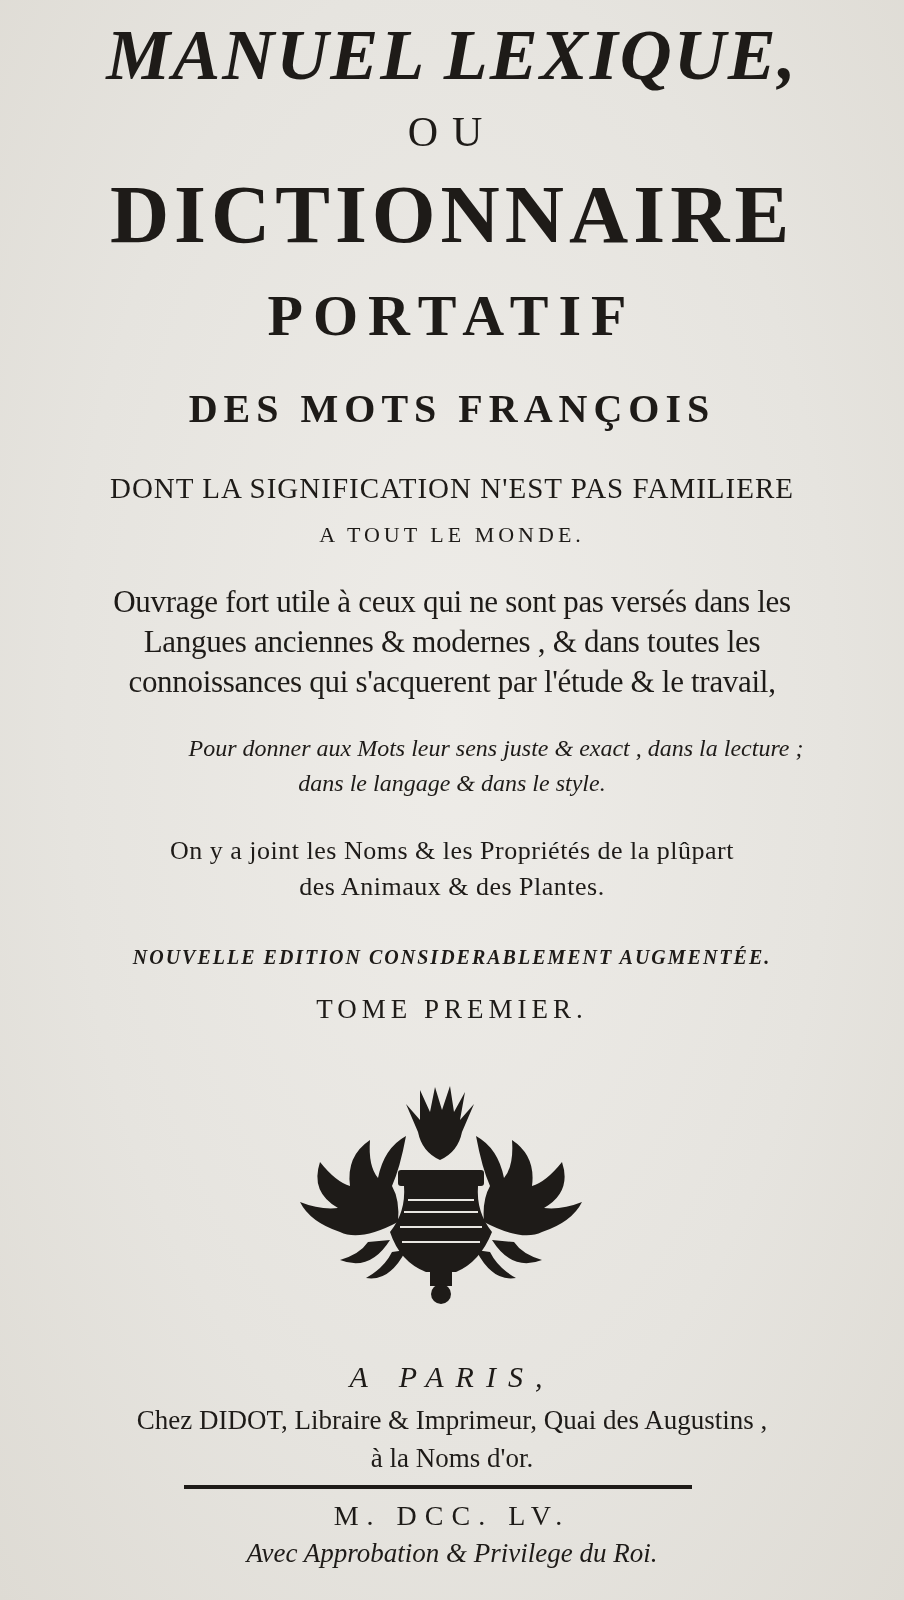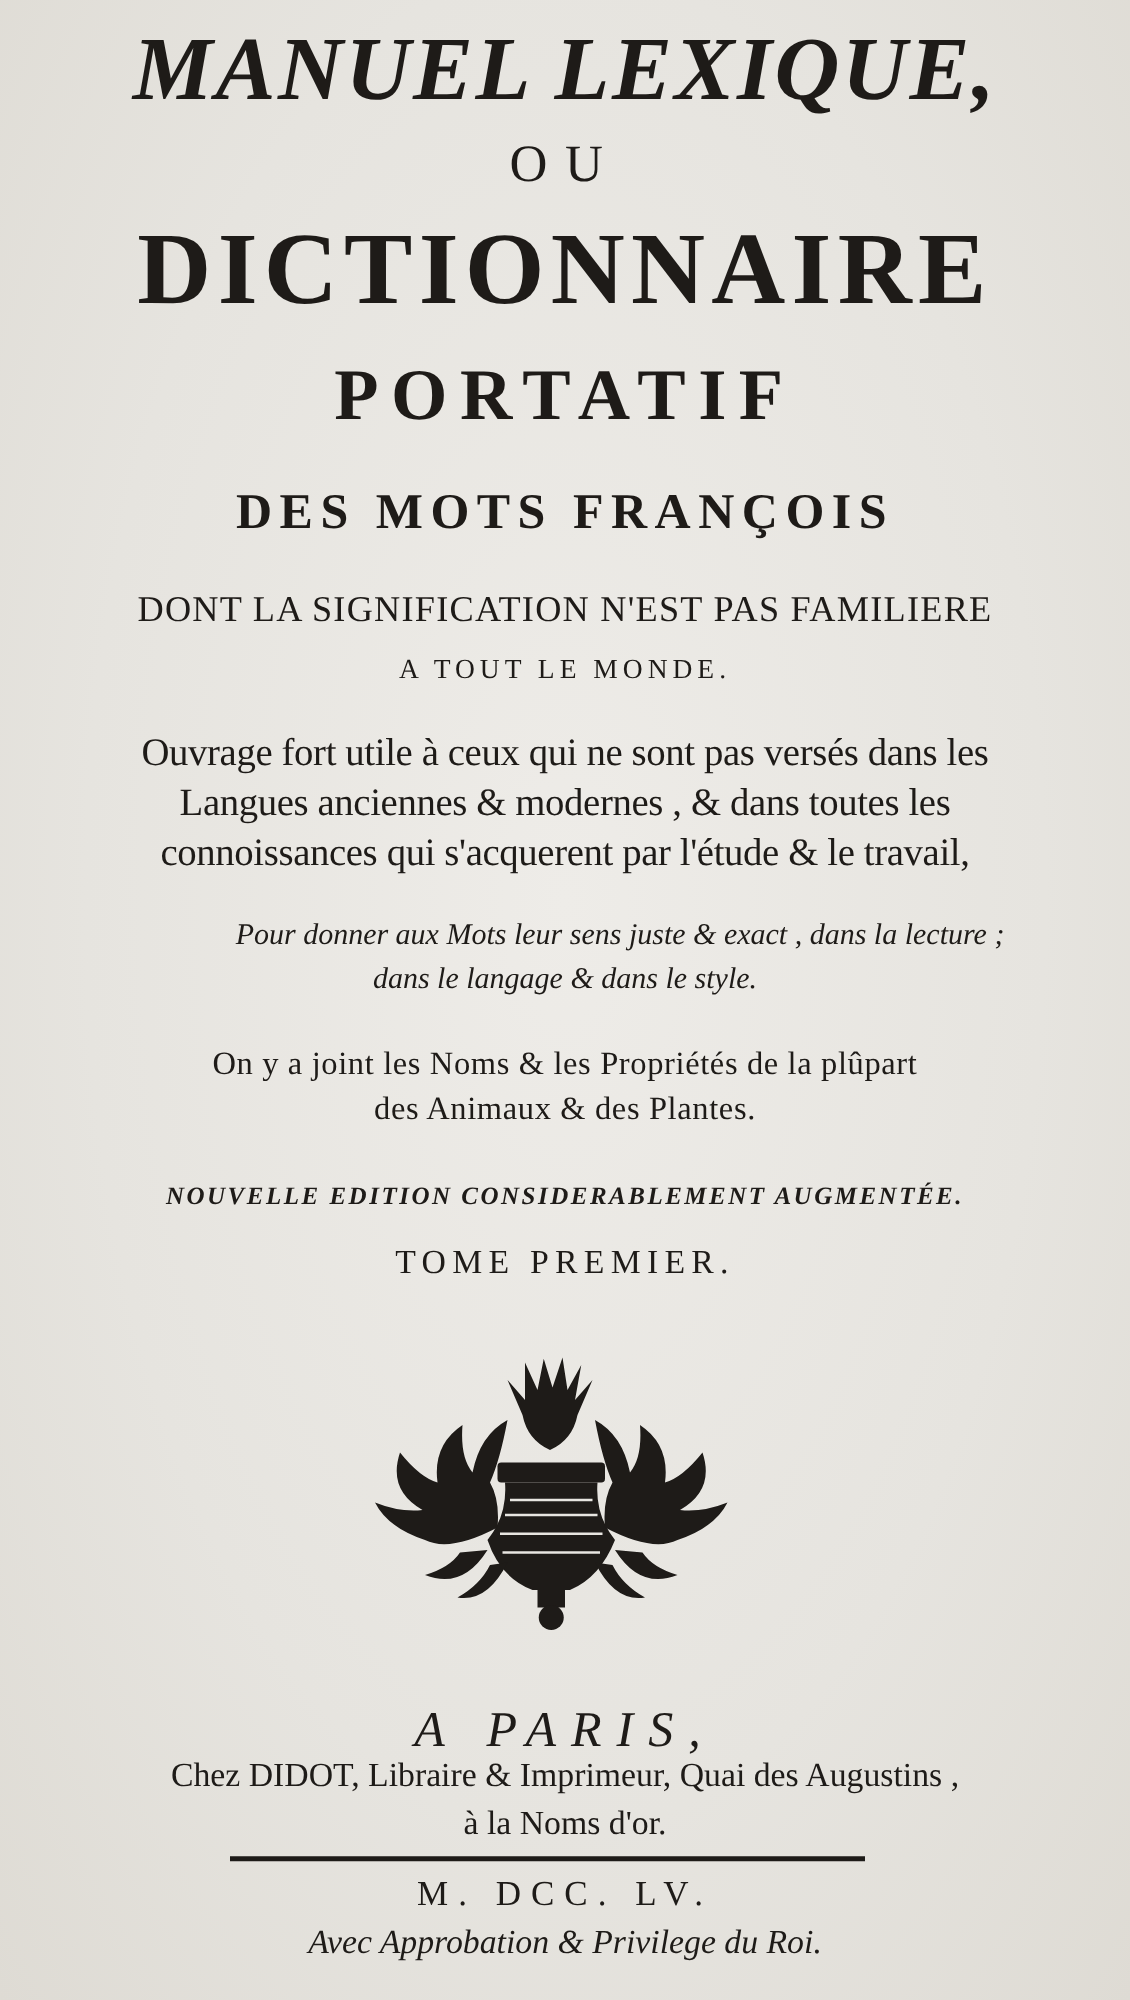--- a/index.html
+++ b/index.html
@@ -31,21 +31,21 @@
   .desc-3 { top: 664px; }
   .purpose { font-size: 24px; font-style: italic; }
   .purpose-1 { top: 735px; padding-left: 44px; }
   .purpose-2 { top: 770px; text-align: center; }
   .joint { font-size: 26px; letter-spacing: 0.5px; }
   .joint-1 { top: 836px; }
   .joint-2 { top: 872px; }
   .edition { top: 946px; font-size: 20px; font-style: italic; font-weight: bold; letter-spacing: 2px; }
   .tome { top: 994px; font-size: 27px; letter-spacing: 5px; }
   .ornament { position: absolute; left: 280px; top: 1082px; width: 320px; height: 225px; }
-  .city { top: 1360px; font-size: 40px; font-style: italic; letter-spacing: 12px; }
+  .city { top: 1360px; font-size: 30px; font-style: italic; letter-spacing: 12px; }
   .printer { font-size: 27px; }
   .printer-1 { top: 1405px; }
   .printer-2 { top: 1443px; }
   .rule { position: absolute; left: 184px; top: 1485px; width: 508px; height: 4px; background: #1e1b18; }
   .year { top: 1500px; font-size: 28px; letter-spacing: 8px; }
   .privilege { top: 1538px; font-size: 27px; font-style: italic; text-align: center; }
 </style>
 </head>
 <body>
 

